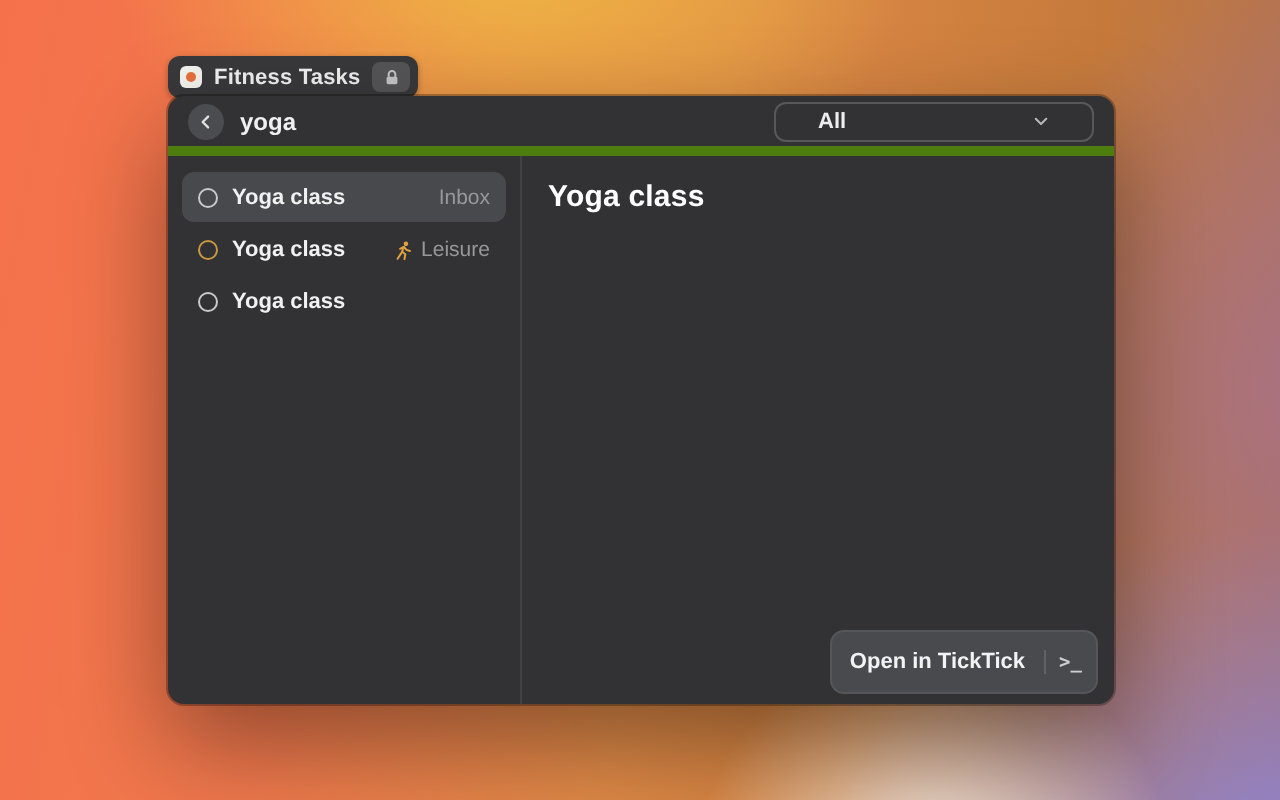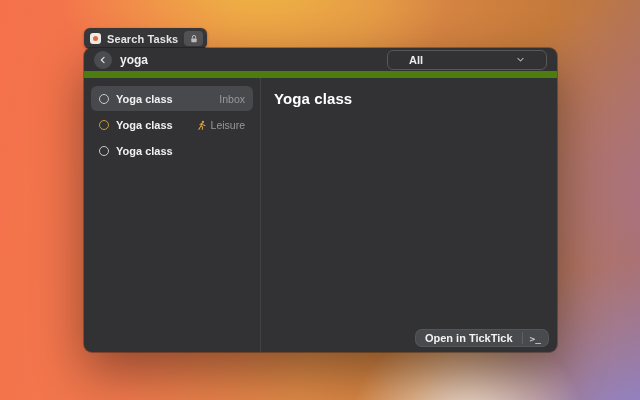--- a/index.html
+++ b/index.html
@@ -36,21 +36,21 @@
   }
   
   .window {
     position:absolute; left:84px; top:48px; width:473px; height:304px;
     background:#323234; border-radius:8px;
     box-shadow:0 20px 50px rgba(0,0,0,.4), 0 0 0 1px rgba(0,0,0,.28);
     display:flex; flex-direction:column; overflow:hidden;
   }
   .searchbar {
     height:30px; flex:0 0 30px; display:flex; align-items:center;
-    gap:8px; padding:0 10px; border-bottom:7px solid #4d7c0f;
+    gap:8px; padding:0 10px; border-bottom:5px solid #4d7c0f;
   }
   .back-btn {
     width:18px; height:18px; border-radius:50%; background:#4b4c4f; border:none;
     display:flex; align-items:center; justify-content:center; cursor:pointer; flex:0 0 18px;
   }
   .search-input {
     flex:1; background:transparent; border:none; outline:none;
     color:#f0f0f1; font-size:12px; font-weight:600;
     font-family:"Liberation Sans","DejaVu Sans",sans-serif;
   }
@@ -75,41 +75,41 @@
     border:1.5px solid #c9c9cb; flex:0 0 10px;
   }
   .item .title { color:#f1f1f2; font-size:11px; font-weight:700; white-space:nowrap; }
   .meta {
     margin-left:auto; display:flex; align-items:flex-end; gap:4px;
     color:#98989c; font-size:10.5px; white-space:nowrap;
   }
   .detail { flex:1; position:relative; padding:12px 13px; }
   .detail h1 { color:#ffffff; font-size:15px; font-weight:700; letter-spacing:.1px; }
   .action-btn {
-    position:absolute; right:8px; bottom:5px; height:18px;
+    position:absolute; right:8px; bottom:5px; height:32px;
     background:#494a4d; border:1px solid rgba(255,255,255,.07); border-radius:7px;
     display:flex; align-items:center; cursor:pointer; overflow:hidden;
   }
   .action-btn .open-label { padding:0 9px; color:#f3f3f4; font-size:11px; font-weight:700; }
   .action-btn .sep { width:1px; height:12px; background:#606164; }
   .action-btn .key {
     padding:0 7px; color:#cfcfd2; font-size:9.5px; font-weight:700;
     font-family:"DejaVu Sans Mono","Liberation Mono",monospace;
   }
 </style>
 </head>
 <body>
 
 <div class="desktop">
 
   <div class="badge">
     <span class="app-icon">
       <span class="dot"></span>
     </span>
-    <span class="label">Search Tasks</span>
+    <span class="label">Fitness Tasks</span>
     <span class="lock-chip">
       <svg width="10" height="10" viewBox="0 0 24 24">
         <path d="M8 11V7.5a4 4 0 0 1 8 0V11" stroke="#c6c6c8" stroke-width="2.4" fill="none"></path>
         <rect x="5.5" y="10.5" width="13" height="9" rx="2" fill="#c6c6c8"></rect>
       </svg>
     </span>
   </div>
 
   <div class="window">
 

